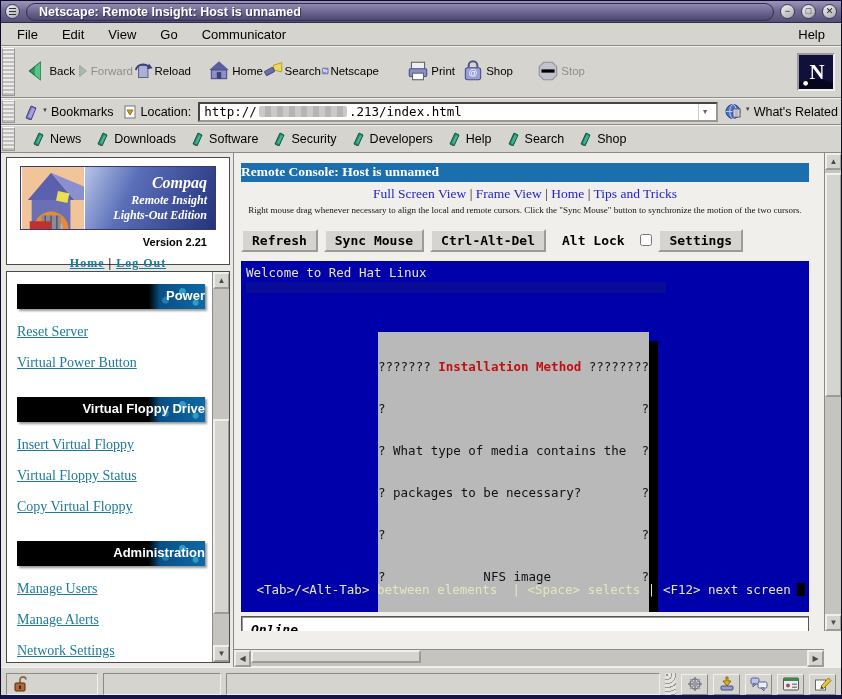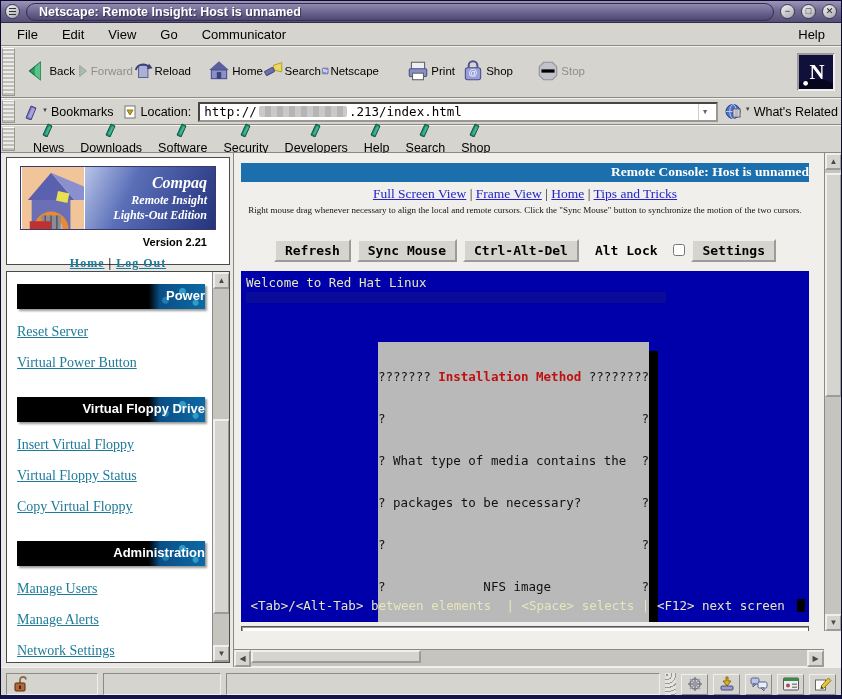--- a/index.html
+++ b/index.html
@@ -48,21 +48,21 @@
   .urlbox { flex:1; height:20px; background:#fff; border:2px inset #9a9890;
     display:flex; align-items:center; padding:0 4px;
     font-family:"DejaVu Sans Mono","Liberation Mono",monospace; font-size:12.5px; }
   .redacted { display:inline-block; width:88px; height:11px; margin:0 2px;
     background:repeating-linear-gradient(90deg,#c9c9c9 0 6px,#b5b5b5 6px 12px);
     border-radius:2px; filter:blur(.6px); }
   .urlcaret { width:14px; align-self:stretch; display:flex; align-items:center;
     justify-content:center; font-size:7px; color:#666; border-left:1px solid #ccc; margin-left:auto; }
   
   .persbar { height:28px; font-size:12.5px; gap:16px; }
-  .pitem { display:flex; align-items:center; gap:4px;flex-direction:column; }
+  .pitem { display:flex; align-items:center; gap:4px; }
   
   .content { height:514px; display:flex; background:#d6d4cf; }
   .sidebar { width:233px; background:#e9e8e4; padding:4px 3px 4px 5px;
     display:flex; flex-direction:column; border-right:1px solid #8c8a84; }
   .sb-box { background:#fff; border:1px solid #4a4a4a; }
   .sb-top { height:108px; padding:6px 8px 4px 8px; }
   .logo { display:flex; height:64px; width:196px; margin:2px auto 0 auto;
     border:1px solid #3a3a6a; overflow:hidden; }
   .logo-art { width:64px; flex:0 0 auto; }
   .logo-txt { flex:1; background:linear-gradient(115deg,#b8c4e8 0%,#5a6fb8 35%,#24337c 100%);
@@ -93,47 +93,47 @@
   .sbtn { width:17px; height:17px; flex:0 0 auto; background:#d6d4cf;
     border:2px outset #efefec; display:flex; align-items:center; justify-content:center;
     font-size:8px; color:#4a4a44; }
   .strack { flex:1; position:relative; }
   .sthumb { position:absolute; left:0; width:17px; background:#d6d4cf; border:2px outset #efefec; }
   
   .main { flex:1; position:relative; background:#f0efec; }
   .main-inner { position:absolute; left:0; top:0; right:17px; bottom:36px;
     padding:10px 15px 0 7px; overflow:hidden; }
   .rc-header { height:19px; background:#1b6fad; color:#fff; font-weight:bold;
-    font-size:13.5px; text-align:right; font-family:"Liberation Serif","DejaVu Serif",serif;
+    font-size:13.5px; text-align:left; font-family:"Liberation Serif","DejaVu Serif",serif;
     padding-top:1px; }
   .navlinks { text-align:center; margin-top:4px; font-size:13.5px;
     font-family:"Liberation Serif","DejaVu Serif",serif; }
-  .navlinks a { color:#2323cc; text-decoration:underline; cursor:pointer; }
+  .navlinks a { color:#2323cc; cursor:pointer; }
   .navsep { color:#222; }
   .note { text-align:center; font-size:9px; margin-top:3px; color:#111;
     font-family:"Liberation Serif","DejaVu Serif",serif; }
-  .btnrow { margin-top:24px; display:flex; justify-content:center; align-items:center;
+  .btnrow { margin-top:14px; display:flex; justify-content:flex-start; align-items:center;
     gap:6px; font-family:"DejaVu Sans Mono","Liberation Mono",monospace; }
   .gbtn { background:#d6d4cf; border:2px outset #f0efec; font-weight:bold;
     font-size:13px; padding:2px 9px; cursor:pointer;
     font-family:"DejaVu Sans Mono","Liberation Mono",monospace; }
   .altlock { font-weight:bold; font-size:13px; margin-left:10px; }
   .altlock input { width:12px; height:12px; margin-left:8px; vertical-align:-1px; }
   
   .console { margin-top:9px; height:351px; background:#0000aa; position:relative;
     font-family:"DejaVu Sans Mono","Liberation Mono",monospace;
     font-size:12.5px; color:#e6e6bc; overflow:hidden; }
   .welcome { padding:4px 0 0 5px; white-space:pre; }
   .ghost { width:420px; height:11px; margin:2px 0 0 5px; background:#0b0b99; }
   .dialog { position:absolute; left:137px; top:71px; background:#b9b9b9; color:#111;
     line-height:14px; white-space:pre; box-shadow:9px 9px 0 #000; }
   .cline { height:14px; }
   .dlg-title { color:#c01010; font-weight:bold; }
-  .hintbar { position:absolute; left:0; right:0; bottom:8px; height:16px;
-    white-space:pre; padding-left:2px; }
+  .hintbar { position:absolute; left:0; right:0; bottom:14px; height:16px;
+    white-space:pre; padding-left:8px; }
   .cursorblk { display:inline-block; width:8px; height:13px; background:#000;
     float:right; margin:1px 4px 0 0; }
   .online { margin-top:4px; height:26px; background:#fff; border:1px solid #555;
     box-shadow:inset 1px 1px 0 #999; font-family:"DejaVu Sans Mono","Liberation Mono",monospace;
     font-weight:bold; font-style:italic; font-size:13px; padding:5px 0 0 9px; }
   .main-vscroll { position:absolute; right:0; top:0; bottom:36px; width:17px;
     background:#c6c4bf; border-left:1px solid #8c8a84; display:flex; flex-direction:column; }
   .main-hscroll { position:absolute; left:0; right:17px; bottom:1px; height:17px;
     background:#c6c4bf; border-top:1px solid #8c8a84; display:flex; }
   .htrack { flex:1; position:relative; }

